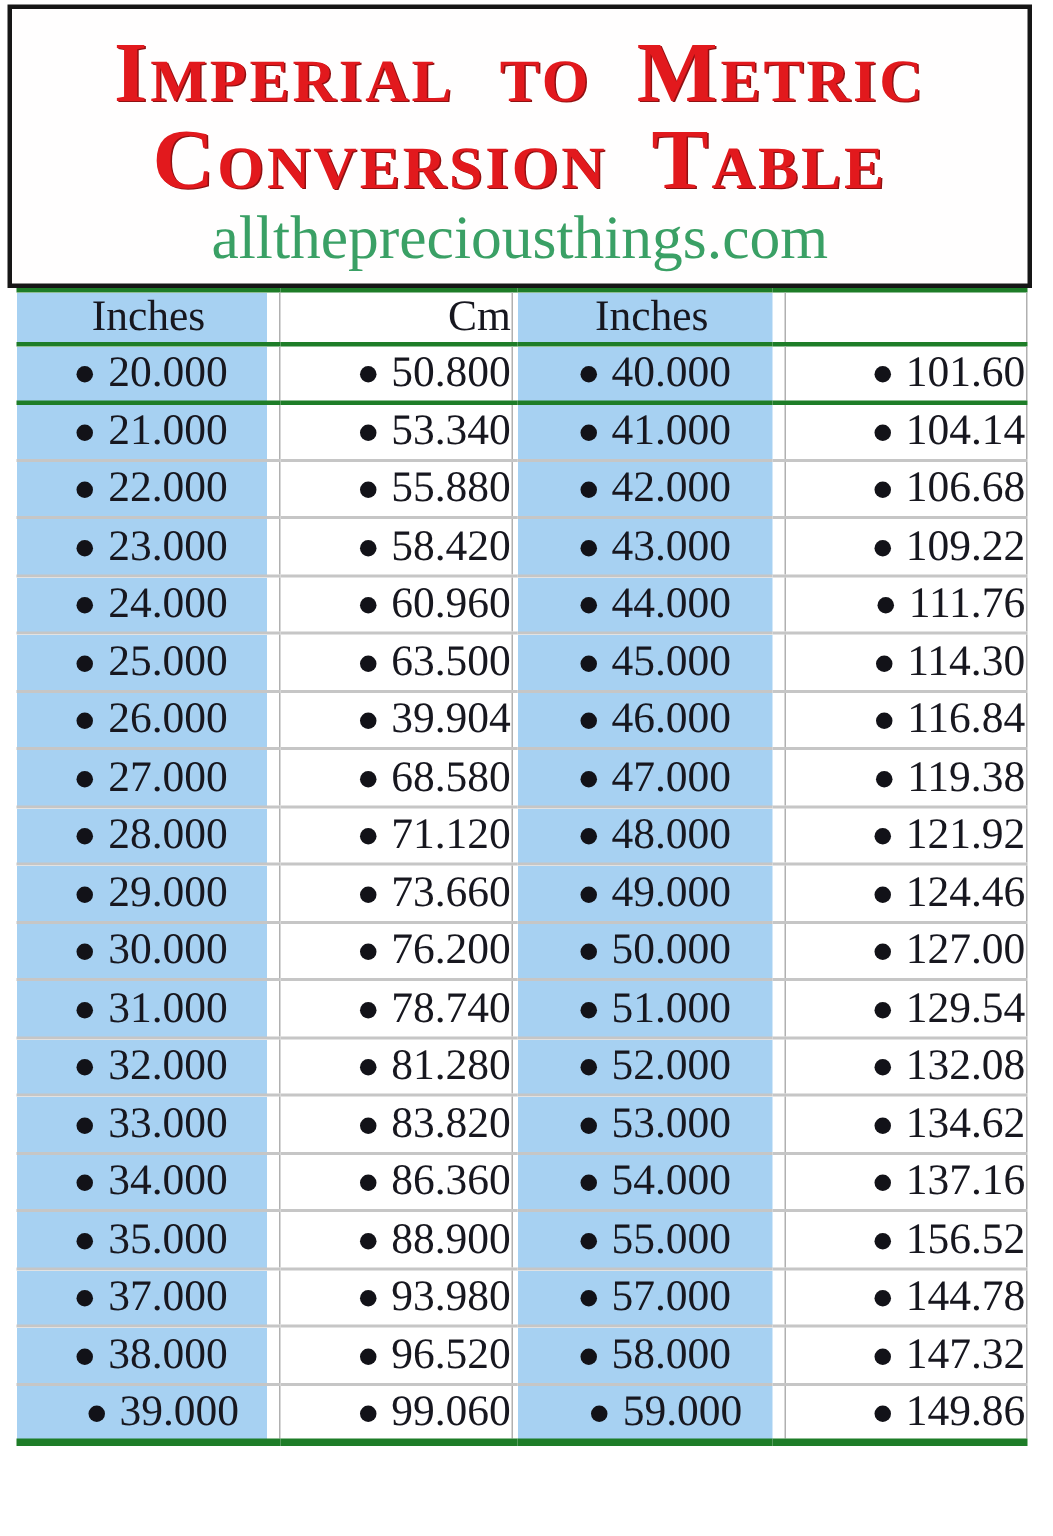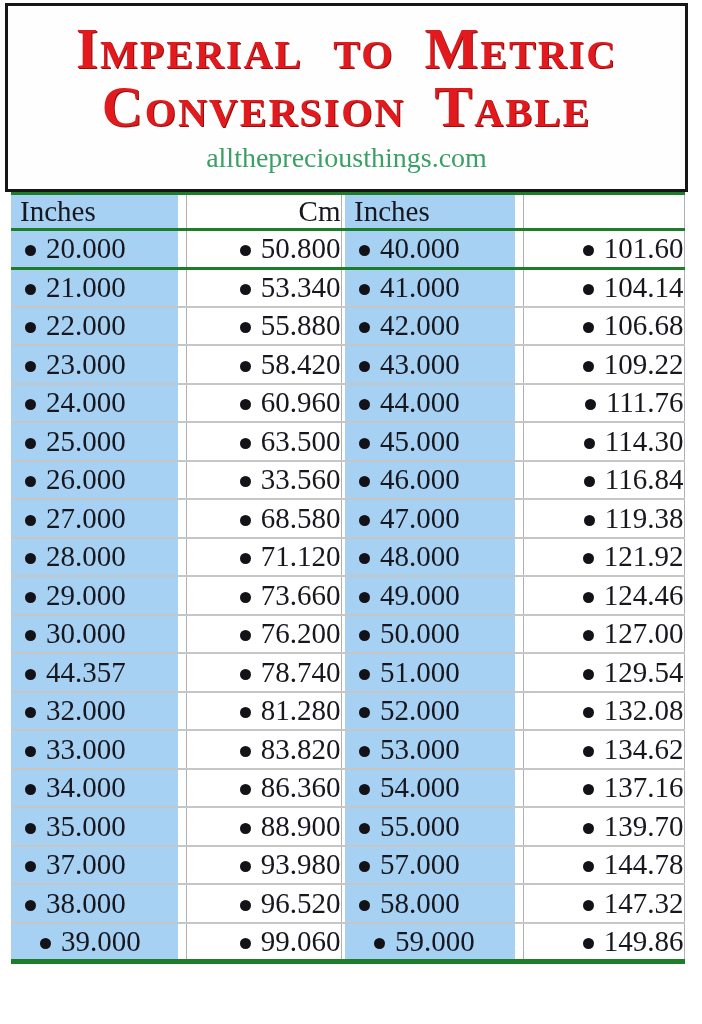--- a/index.html
+++ b/index.html
@@ -29,21 +29,21 @@
     line-height: 57px;
     letter-spacing: 2px;
     word-spacing: 14px;
     text-shadow: 1px 1px 0 #8f1012;
     margin: 0;
   }
   .title-line-1 { margin-top: 14px; }
   .title-line-2 { margin-top: 1px; }
   .website-line {
     color: #3aa065;
-    font-size: 28px;
+    font-size: 41px;
     line-height: 44px;
     margin-top: 1px;
   }
 
   
   table.conv {
     position: absolute;
     left: 11px; top: 192px;
     width: 673px;
     border-collapse: collapse;
@@ -64,21 +64,21 @@
     text-align: left;
     vertical-align: middle;
     white-space: nowrap;
     overflow: hidden;
   }
   thead tr { height: 36px; }
   tbody tr { height: 38.5px; }
 
   th { font-weight: normal; padding-left: 9px; }
 
-  .b { background: #a7d1f2; }                 
+  .b { background: #a7d1f2; text-align: center; }                 
   .w { background: #ffffff;                    
        border-left: 1px solid #b0b0b0;
        border-right: 1px solid #b0b0b0; text-align: right; }
   .gut { background: #ffffff; padding: 0; }    
 
   thead th { border-top: 3px solid #1e7d28; border-bottom: 3px solid #1e7d28; }
   tbody td { border-top: 2px solid #c6c6c6; }
   tbody tr:first-child td { border-top: none; border-bottom: 3px solid #1e7d28; }
   tbody tr:last-child  td { border-bottom: 5px solid #1e7d28; padding-left: 29px; }
 
@@ -172,21 +172,21 @@
     <td class="gut"></td>
     <td class="w"><span class="dot"></span><span class="val">63.500</span></td>
     <td class="gut"></td>
     <td class="b"><span class="dot"></span><span class="val">45.000</span></td>
     <td class="gut"></td>
     <td class="w"><span class="dot"></span><span class="val">114.30</span></td>
   </tr>
       <tr>
     <td class="b"><span class="dot"></span><span class="val">26.000</span></td>
     <td class="gut"></td>
-    <td class="w"><span class="dot"></span><span class="val">33.560</span></td>
+    <td class="w"><span class="dot"></span><span class="val">39.904</span></td>
     <td class="gut"></td>
     <td class="b"><span class="dot"></span><span class="val">46.000</span></td>
     <td class="gut"></td>
     <td class="w"><span class="dot"></span><span class="val">116.84</span></td>
   </tr>
       <tr>
     <td class="b"><span class="dot"></span><span class="val">27.000</span></td>
     <td class="gut"></td>
     <td class="w"><span class="dot"></span><span class="val">68.580</span></td>
     <td class="gut"></td>
@@ -215,21 +215,21 @@
       <tr>
     <td class="b"><span class="dot"></span><span class="val">30.000</span></td>
     <td class="gut"></td>
     <td class="w"><span class="dot"></span><span class="val">76.200</span></td>
     <td class="gut"></td>
     <td class="b"><span class="dot"></span><span class="val">50.000</span></td>
     <td class="gut"></td>
     <td class="w"><span class="dot"></span><span class="val">127.00</span></td>
   </tr>
       <tr>
-    <td class="b"><span class="dot"></span><span class="val">44.357</span></td>
+    <td class="b"><span class="dot"></span><span class="val">31.000</span></td>
     <td class="gut"></td>
     <td class="w"><span class="dot"></span><span class="val">78.740</span></td>
     <td class="gut"></td>
     <td class="b"><span class="dot"></span><span class="val">51.000</span></td>
     <td class="gut"></td>
     <td class="w"><span class="dot"></span><span class="val">129.54</span></td>
   </tr>
       <tr>
     <td class="b"><span class="dot"></span><span class="val">32.000</span></td>
     <td class="gut"></td>
@@ -257,21 +257,21 @@
     <td class="gut"></td>
     <td class="w"><span class="dot"></span><span class="val">137.16</span></td>
   </tr>
       <tr>
     <td class="b"><span class="dot"></span><span class="val">35.000</span></td>
     <td class="gut"></td>
     <td class="w"><span class="dot"></span><span class="val">88.900</span></td>
     <td class="gut"></td>
     <td class="b"><span class="dot"></span><span class="val">55.000</span></td>
     <td class="gut"></td>
-    <td class="w"><span class="dot"></span><span class="val">139.70</span></td>
+    <td class="w"><span class="dot"></span><span class="val">156.52</span></td>
   </tr>
       <tr>
     <td class="b"><span class="dot"></span><span class="val">37.000</span></td>
     <td class="gut"></td>
     <td class="w"><span class="dot"></span><span class="val">93.980</span></td>
     <td class="gut"></td>
     <td class="b"><span class="dot"></span><span class="val">57.000</span></td>
     <td class="gut"></td>
     <td class="w"><span class="dot"></span><span class="val">144.78</span></td>
   </tr>

